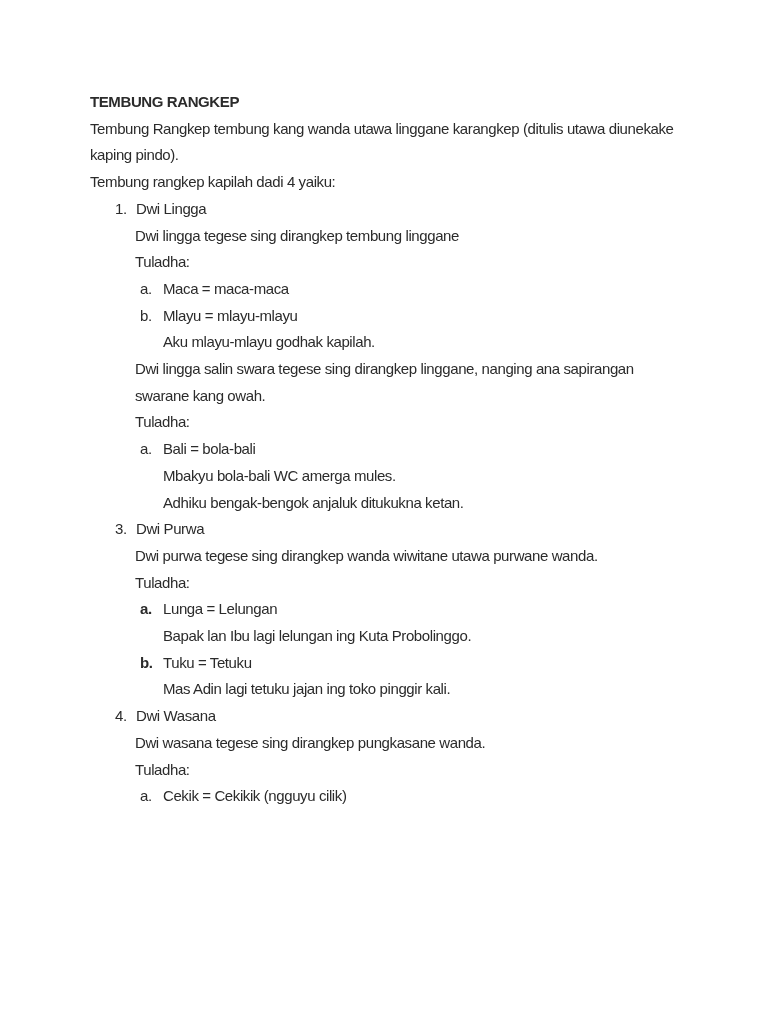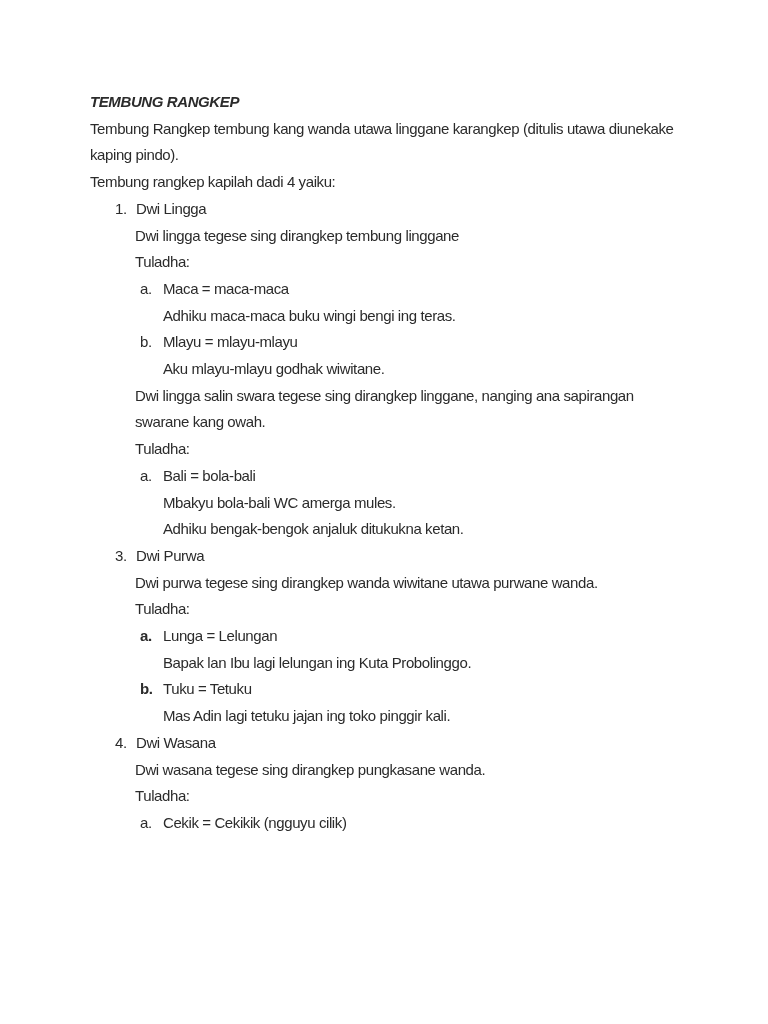--- a/index.html
+++ b/index.html
@@ -11,21 +11,21 @@
     background: #ffffff;
     padding: 89px 60px 0 90px;
     font-family: "Liberation Sans", sans-serif;
     font-size: 15px;
     line-height: 26.7px;
     letter-spacing: -0.4px;
     color: #2b2b2b;
     overflow: hidden;
   }
   p.line { margin: 0; white-space: nowrap; }
-  .title { font-weight: 700; margin-bottom: 13px; font-style: italic; }
+  .title { font-weight: 700; margin-bottom: 13px; }
   
   .l1 { padding-left: 25px; }
   .marker-num { display: inline-block; width: 21px; }
   .stitle { font-weight: 400; }
   
   .ind1 { padding-left: 45px; }
   
   .l2 { padding-left: 50px; }
   .marker-letter { display: inline-block; width: 23px; }
   .marker-letter.bold { font-weight: 700; }
@@ -41,23 +41,22 @@
 
   <p class="line">Tembung Rangkep tembung kang wanda utawa linggane karangkep (ditulis utawa diunekake</p>
   <p class="line">kaping pindo).</p>
   <p class="line">Tembung rangkep kapilah dadi 4 yaiku:</p>
 
   <div class="section">
     <p class="line l1"><span class="marker-num">1.</span><span class="stitle">Dwi Lingga</span></p>
     <p class="line ind1">Dwi lingga tegese sing dirangkep tembung linggane</p>
     <p class="line ind1">Tuladha:</p>
     <p class="line l2"><span class="marker-letter">a.</span><span>Maca = maca-maca</span></p>
-    <p class="line ind2">Adhiku maca-maca buku wingi bengi ing teras.</p>
     <p class="line l2"><span class="marker-letter">b.</span><span>Mlayu = mlayu-mlayu</span></p>
-    <p class="line ind2">Aku mlayu-mlayu godhak wiwitane.</p>
+    <p class="line ind2">Aku mlayu-mlayu godhak kapilah.</p>
   </div>
 
   <div class="section">
     <p class="line ind1">Dwi lingga salin swara tegese sing dirangkep linggane, nanging ana sapirangan</p>
     <p class="line ind1">swarane kang owah.</p>
     <p class="line ind1">Tuladha:</p>
     <p class="line l2"><span class="marker-letter">a.</span><span>Bali = bola-bali</span></p>
     <p class="line ind2">Mbakyu bola-bali WC amerga mules.</p>
     <p class="line ind2">Adhiku bengak-bengok anjaluk ditukukna ketan.</p>
   </div>

